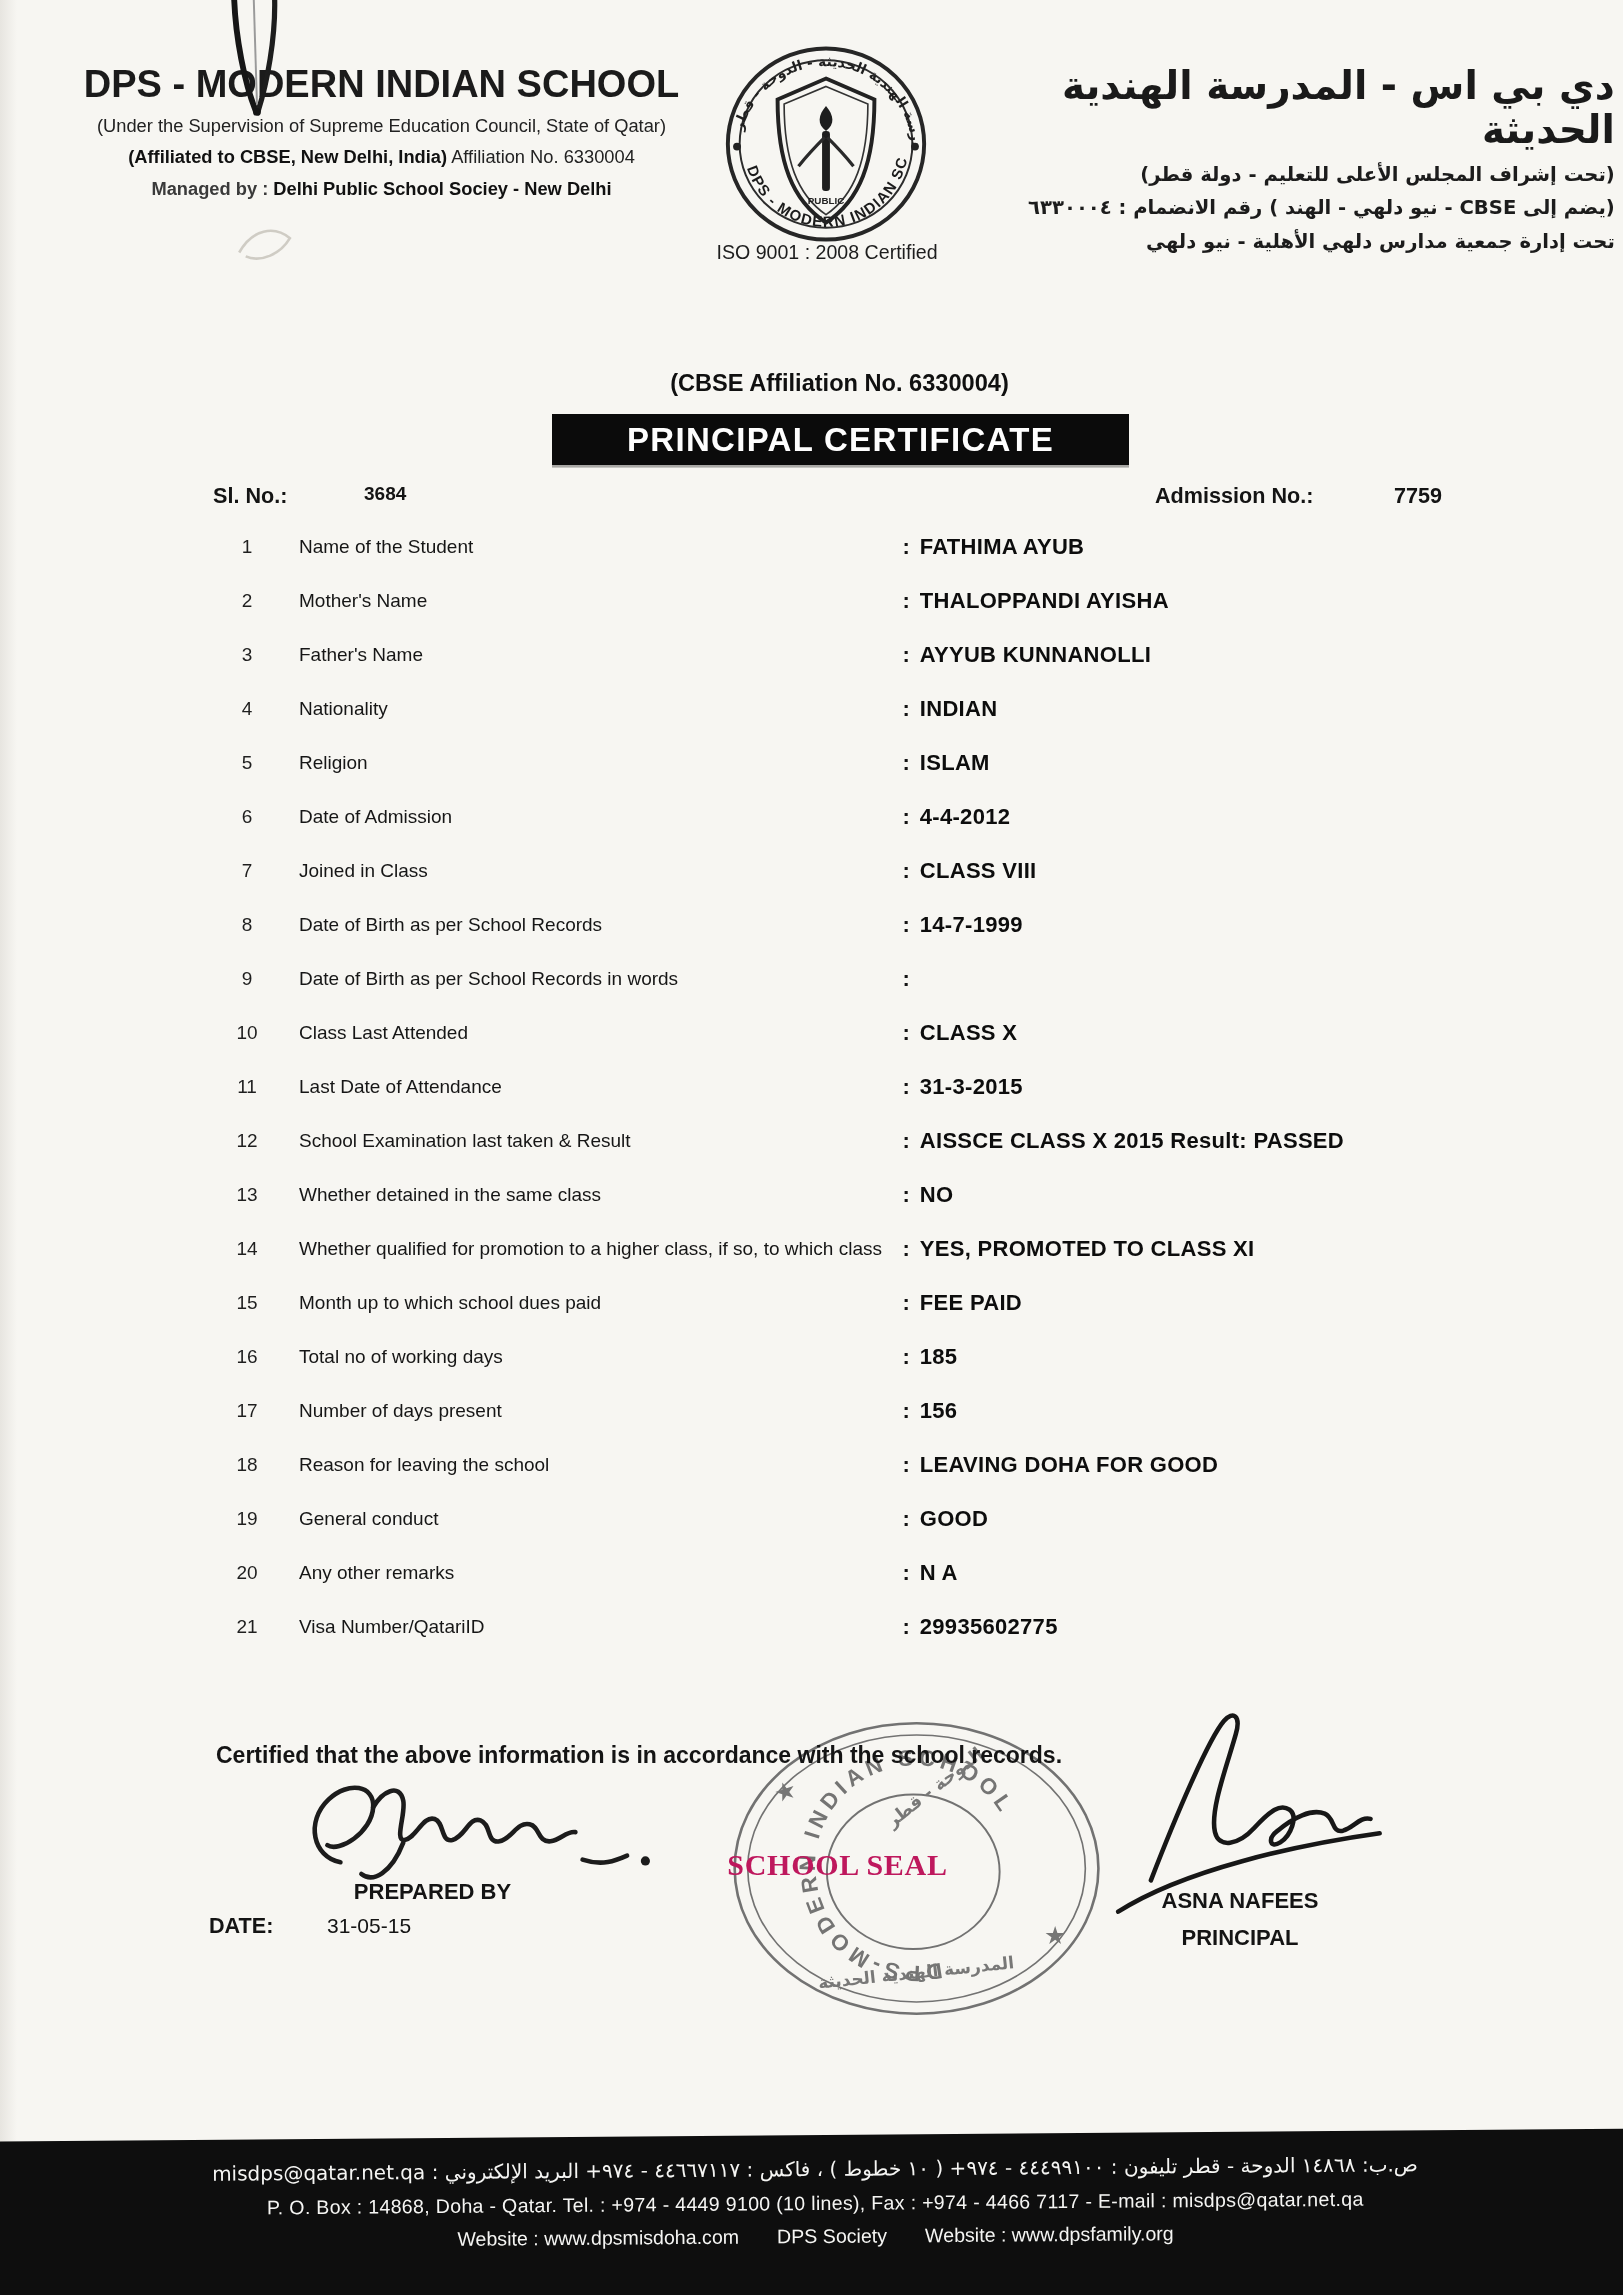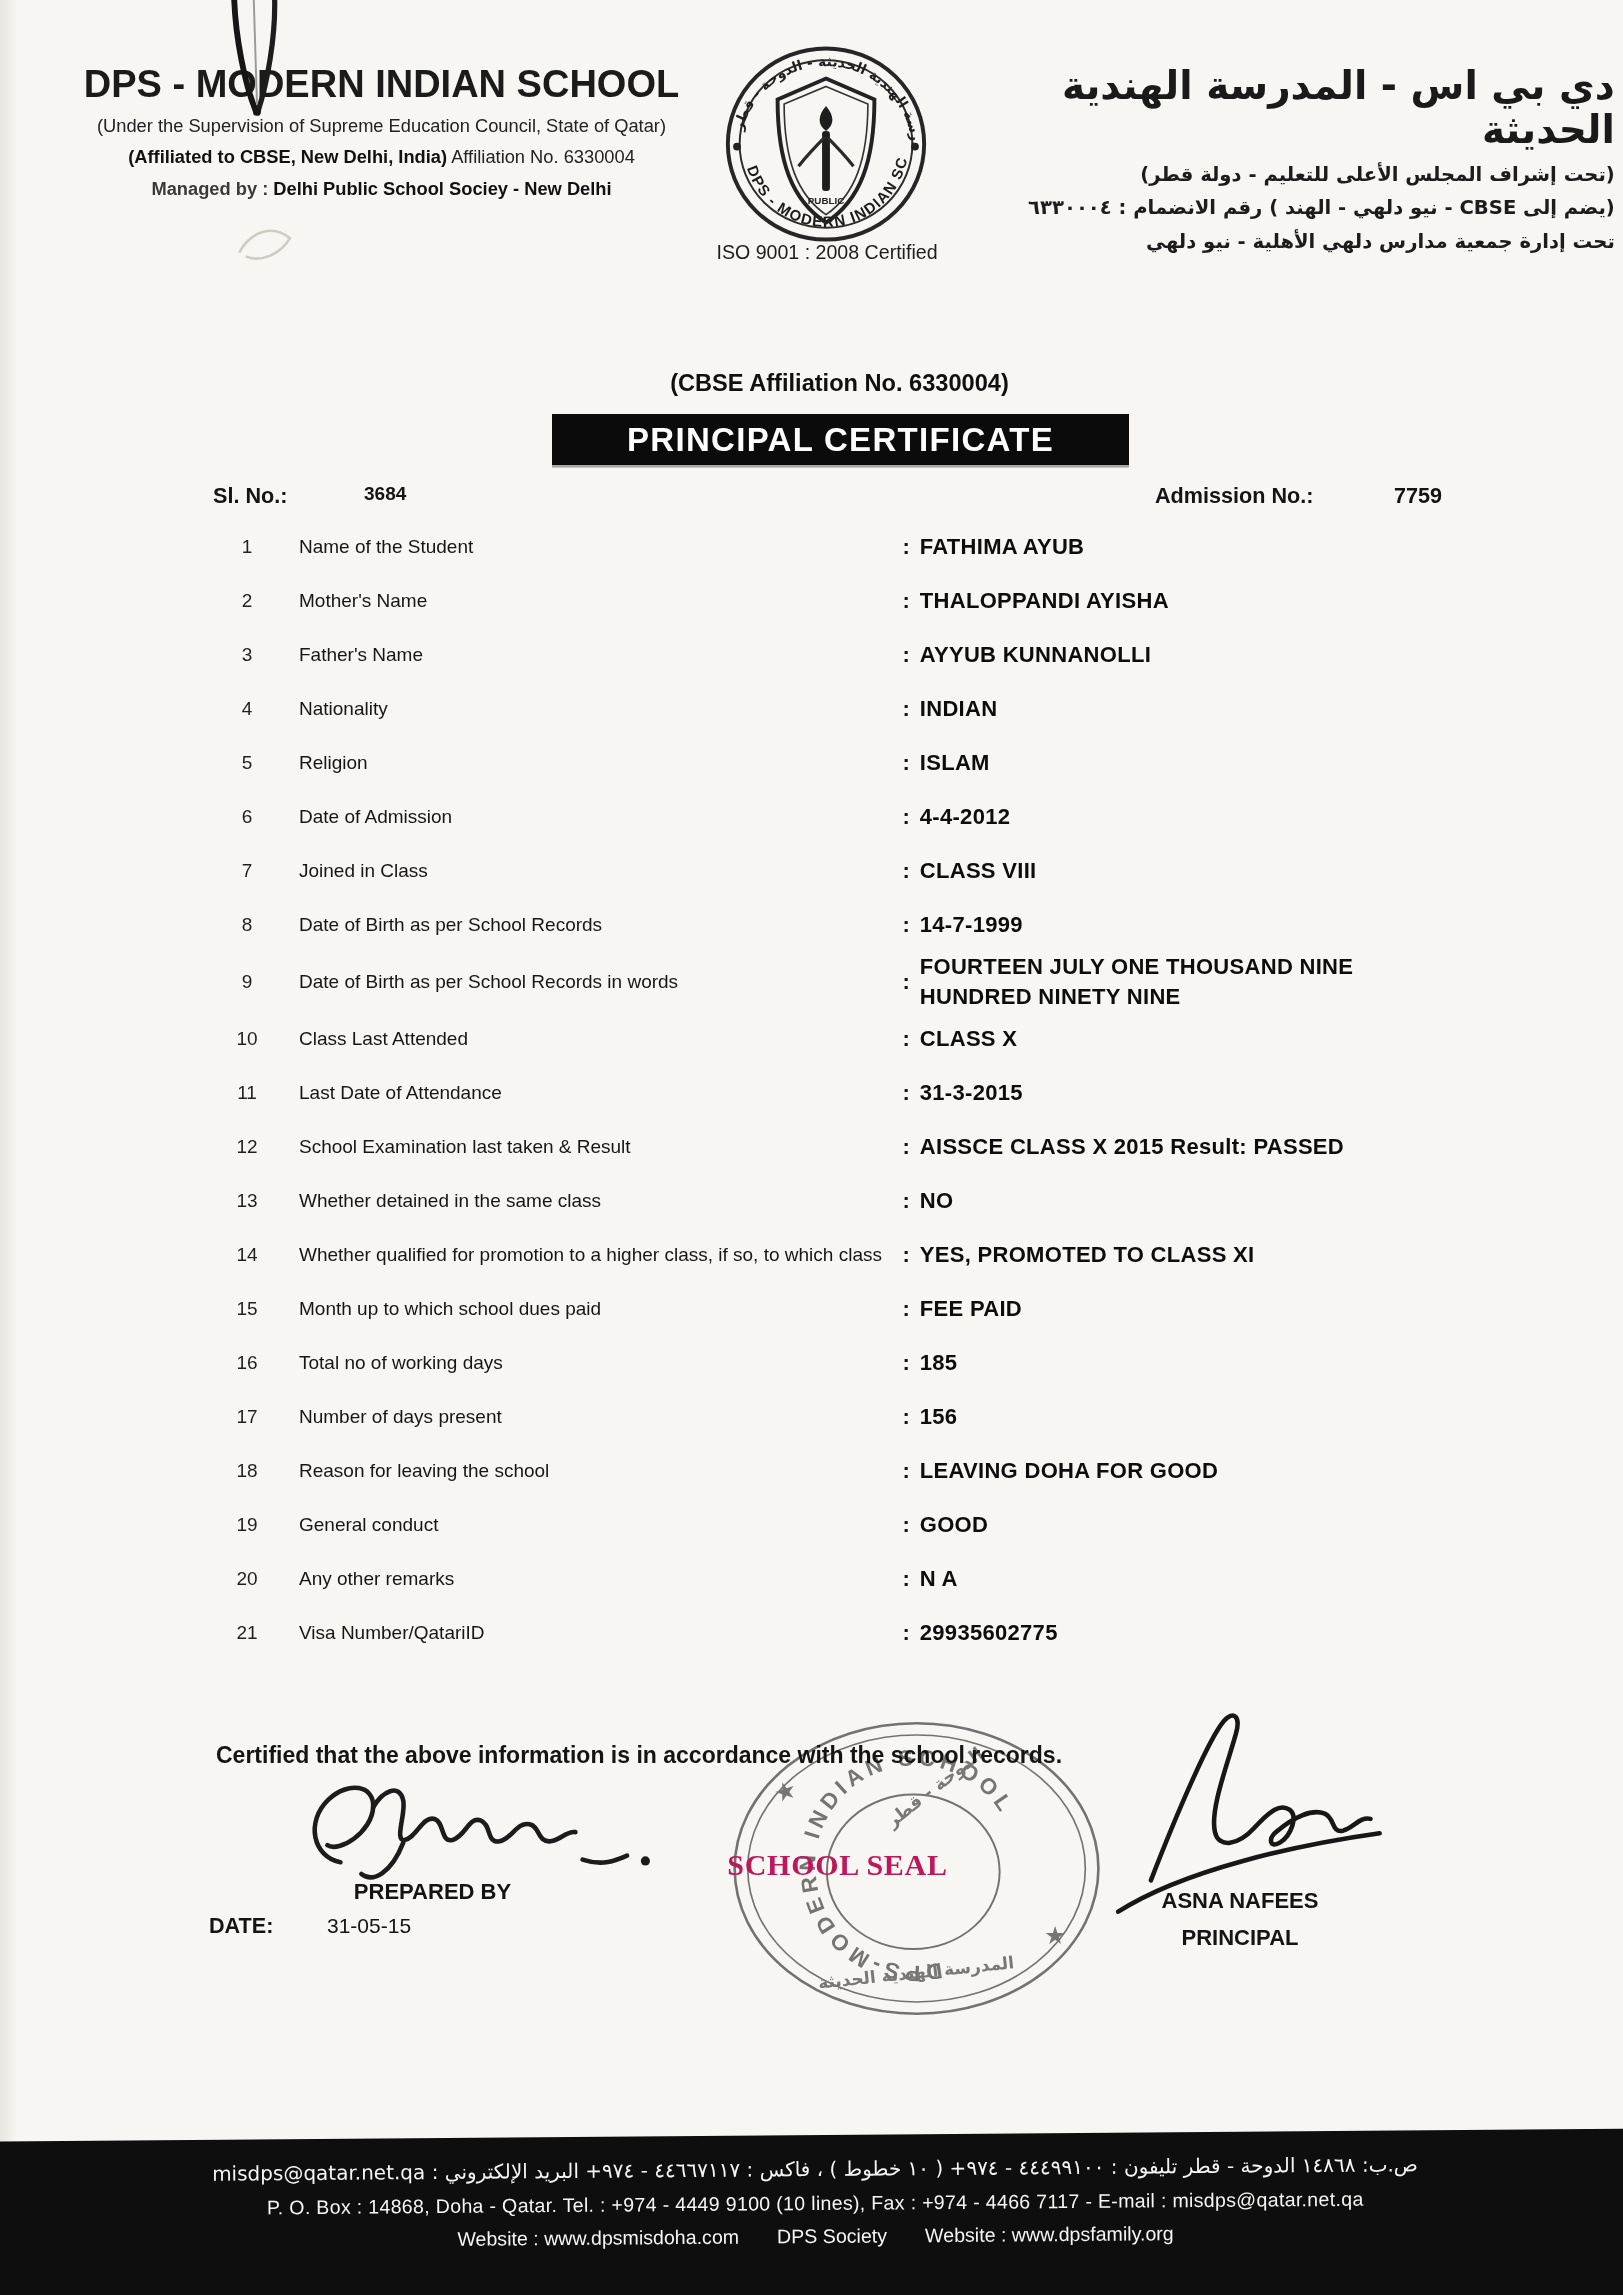--- a/index.html
+++ b/index.html
@@ -186,21 +186,20 @@
         <span class="row-no">8</span>
         <span class="row-label">Date of Birth as per School Records</span>
         <span class="row-colon">:</span>
         <span class="row-value">14-7-1999</span>
       </div>
 
       <div class="row">
         <span class="row-no">9</span>
         <span class="row-label">Date of Birth as per School Records in words</span>
         <span class="row-colon">:</span>
-        <span class="row-value">FOURTEEN JULY ONE THOUSAND NINE HUNDRED NINETY NINE</span>
       </div>
 
       <div class="row">
         <span class="row-no">10</span>
         <span class="row-label">Class Last Attended</span>
         <span class="row-colon">:</span>
         <span class="row-value">CLASS X</span>
       </div>
 
       <div class="row">

